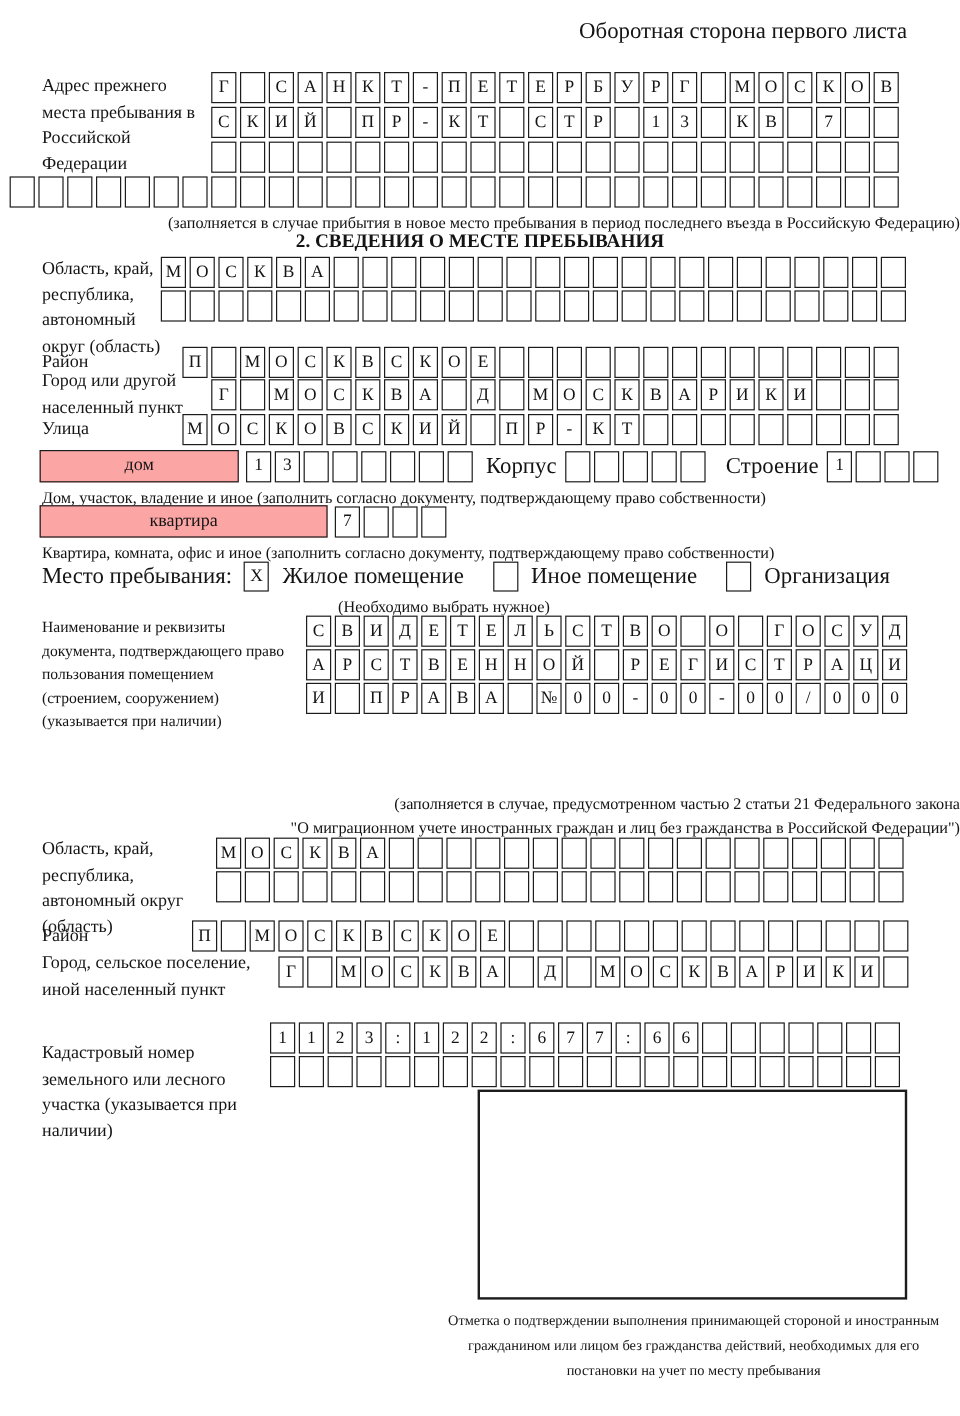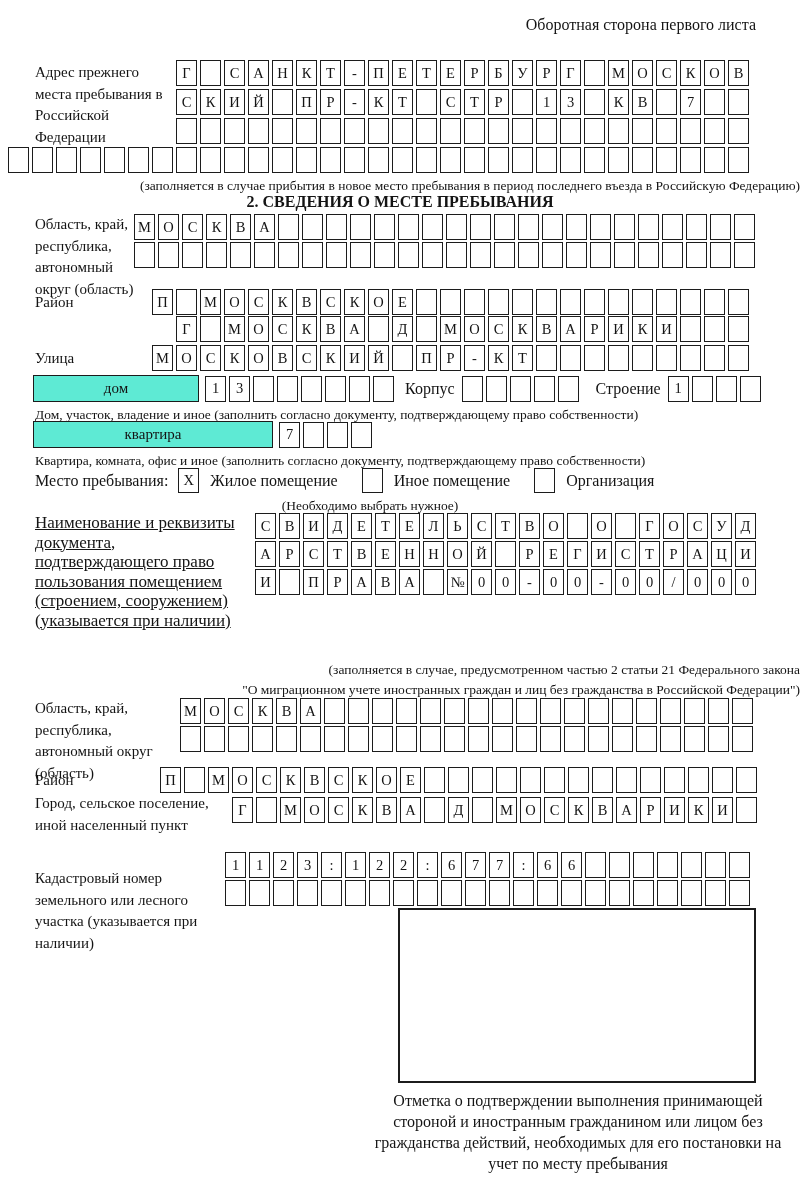--- a/index.html
+++ b/index.html
@@ -10,30 +10,30 @@
   .cap{position:absolute;font-size:13.5px;line-height:19px;}
   .title{position:absolute;left:0;width:800px;text-align:center;font-weight:bold;font-size:16px;}
   .center{left:0;width:800px;text-align:right;}
   .cellrow{position:absolute;display:flex;}
   .cell{flex:0 0 auto;width:21px;height:26px;box-sizing:border-box;border:1.6px solid #1c1c1c;
         margin-right:3px;display:flex;align-items:center;justify-content:center;
         font-size:14.5px;background:#fff;}
   .inlinerow{position:absolute;display:flex;align-items:center;}
   .inlinerow .cell{position:static;}
   .fieldbox{box-sizing:border-box;height:27px;border:1.6px solid #1c1c1c;display:flex;
-            align-items:center;justify-content:center;font-size:15px;background:#5eead4;}
+            align-items:center;justify-content:center;font-size:15px;background:#fca5a5;}
   .chk{flex:0 0 auto;width:21px;height:25px;box-sizing:border-box;border:1.6px solid #1c1c1c;
        display:flex;align-items:center;justify-content:center;font-size:14.5px;background:#fff;}
   .opt{display:flex;align-items:center;margin-left:24px;}
   .opt .chk{margin-right:11px;}
-  .rowtext{font-size:16px;}
+  .rowtext{font-size:19px;}
   .stampbox{position:absolute;left:398px;top:908px;width:358px;height:175px;
             box-sizing:border-box;border:2px solid #1c1c1c;background:#fff;}
   .stampcap{position:absolute;left:368px;top:1090px;width:420px;text-align:center;
-            font-size:16px;line-height:21px;}
+            font-size:12px;line-height:21px;}
 </style>
 </head>
 <body>
 
 <div class="sheet">
 
   <div class="abs rowtext" style="top:16px;right:44px;">Оборотная сторона первого листа</div>
 
   <div class="lbl" style="left:35px;top:62px;width:140px;">Адрес прежнего места пребывания в Российской Федерации</div>
   <div class="cellrow" style="left:176px;top:60px;">
@@ -231,20 +231,21 @@
       <span class="cell"></span>
       <span class="cell"></span>
       <span class="cell"></span>
       <span class="cell"></span>
       <span class="cell"></span>
       <span class="cell"></span>
       <span class="cell"></span>
       <span class="cell"></span>
     </div>
 
+  <div class="lbl" style="left:35px;top:308px;width:135px;">Город или другой населенный пункт</div>
   <div class="cellrow" style="left:176px;top:316px;">
       <span class="cell">Г</span>
       <span class="cell"></span>
       <span class="cell">М</span>
       <span class="cell">О</span>
       <span class="cell">С</span>
       <span class="cell">К</span>
       <span class="cell">В</span>
       <span class="cell">А</span>
       <span class="cell"></span>
@@ -345,21 +346,21 @@
       <span class="chk"></span>
       <span class="rowtext">Иное помещение</span>
     </span>
     <span class="opt">
       <span class="chk"></span>
       <span class="rowtext">Организация</span>
     </span>
   </div>
   <div class="cap" style="left:0;top:496px;width:740px;text-align:center;">(Необходимо выбрать нужное)</div>
 
-  <div class="lbl" style="left:35px;top:513px;width:210px;font-size:17px;line-height:19.5px;text-decoration:underline;">Наименование и реквизиты документа, подтверждающего право пользования помещением (строением, сооружением) (указывается при наличии)</div>
+  <div class="lbl" style="left:35px;top:513px;width:210px;font-size:13px;line-height:19.5px;">Наименование и реквизиты документа, подтверждающего право пользования помещением (строением, сооружением) (указывается при наличии)</div>
   <div class="cellrow" style="left:255px;top:513px;">
       <span class="cell">С</span>
       <span class="cell">В</span>
       <span class="cell">И</span>
       <span class="cell">Д</span>
       <span class="cell">Е</span>
       <span class="cell">Т</span>
       <span class="cell">Е</span>
       <span class="cell">Л</span>
       <span class="cell">Ь</span>

